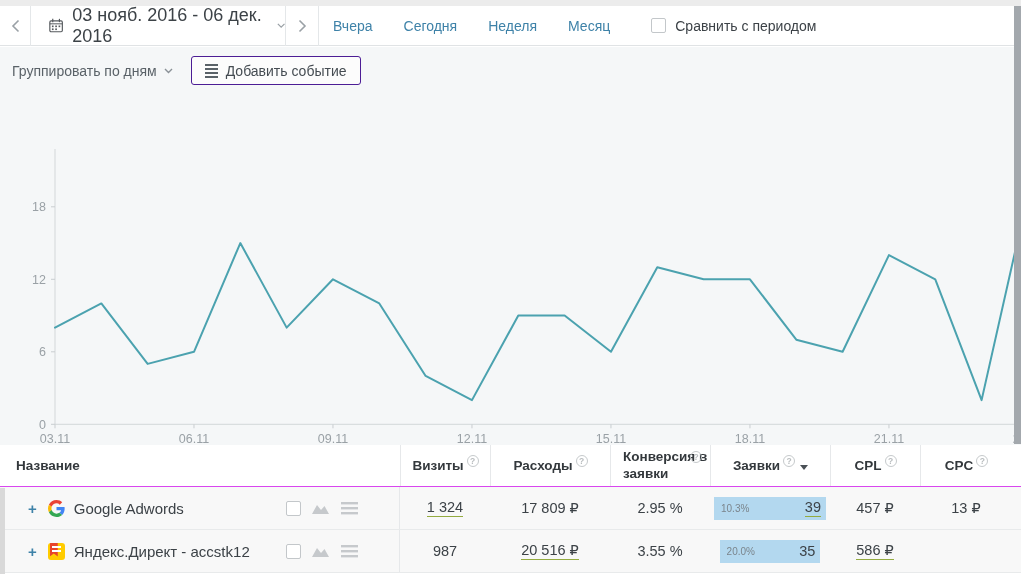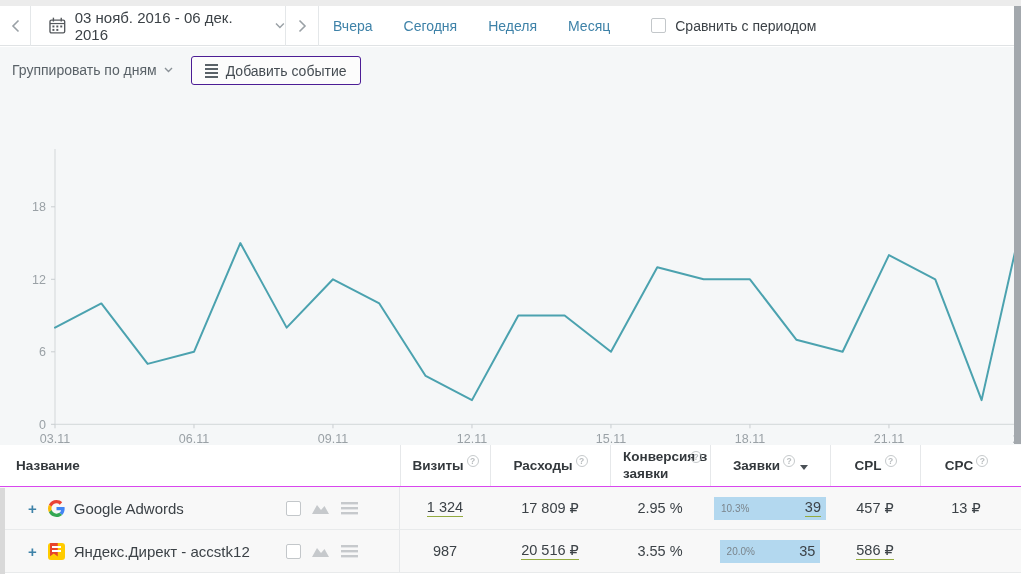--- a/index.html
+++ b/index.html
@@ -11,30 +11,30 @@
 
   
   .topbar { position:absolute; top:6px; left:0; width:1021px; height:40px; background:#fff;
             border-bottom:1px solid #e0e3e5; display:flex; align-items:center; }
   .vdiv { width:1px; height:40px; background:#e4e7e9; }
   .nav-arrow { width:30px; height:40px; display:flex; align-items:center; justify-content:center;
                background:transparent; border:none; cursor:pointer; }
   .nav-arrow.next { width:32px; }
   .date-picker { width:254px; height:40px; display:flex; align-items:center; gap:9px;
                  padding-left:18px; cursor:pointer; }
-  .date-picker .date-text { font-size:15px; color:#3c4247; }
+  .date-picker .date-text { font-size:18px; color:#3c4247; }
   .quick-links { display:flex; align-items:center; margin-left:14px; }
   .quick-links a { font-size:14px; color:#3e82a8; text-decoration:none; margin-right:31px; cursor:pointer; }
   .compare { display:flex; align-items:flex-start; gap:9px; cursor:pointer; margin-left:10px; }
   .checkbox { width:15px; height:15px; background:#fff; border:1px solid #c3c7ca; border-radius:2px; }
   .compare-label { font-size:14px; color:#3c4247; }
 
   
   .panel { position:absolute; top:47px; left:0; width:1021px; height:398px; background:#f5f7f8; }
-  .toolbar { position:absolute; top:9px; left:12px; display:flex; }
+  .toolbar { position:absolute; top:9px; left:12px; display:flex; align-items:center; }
   .group-by { display:flex; align-items:center; gap:7px; font-size:14px; color:#5a6268;
               cursor:pointer; margin-right:18px; height:28px; }
   .add-event { display:flex; align-items:center; gap:8px; height:29px; padding:0 13px;
                background:#fcfcfc; border:1px solid #4c1d95; border-radius:3px;
                font-size:14px; color:#454c52; cursor:pointer;
                font-family:"Liberation Sans","DejaVu Sans",sans-serif; }
   .menu-icon { display:flex; flex-direction:column; gap:2px; }
   .menu-icon i { display:block; width:13px; height:2px; background:#5a6268; }
 
   #chart-svg { position:absolute; top:88px; left:0; }

